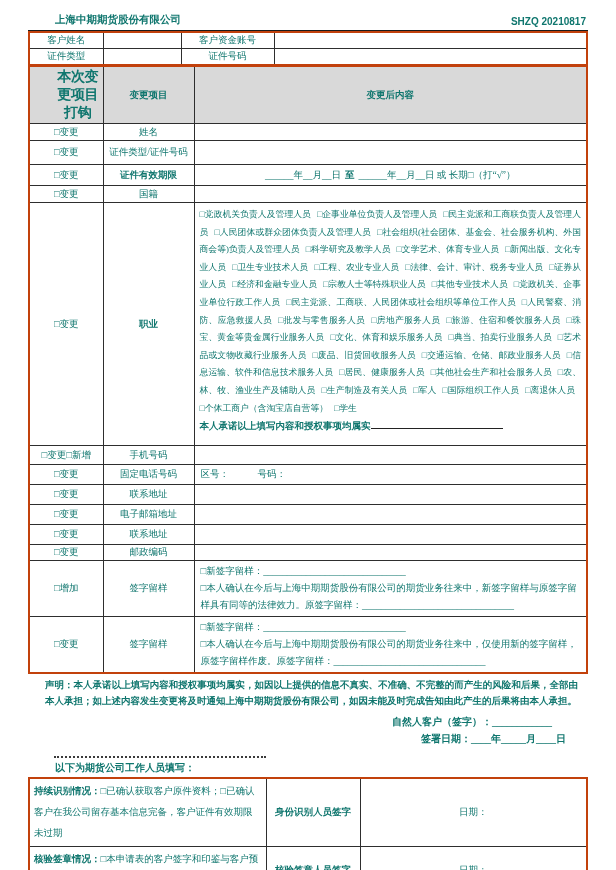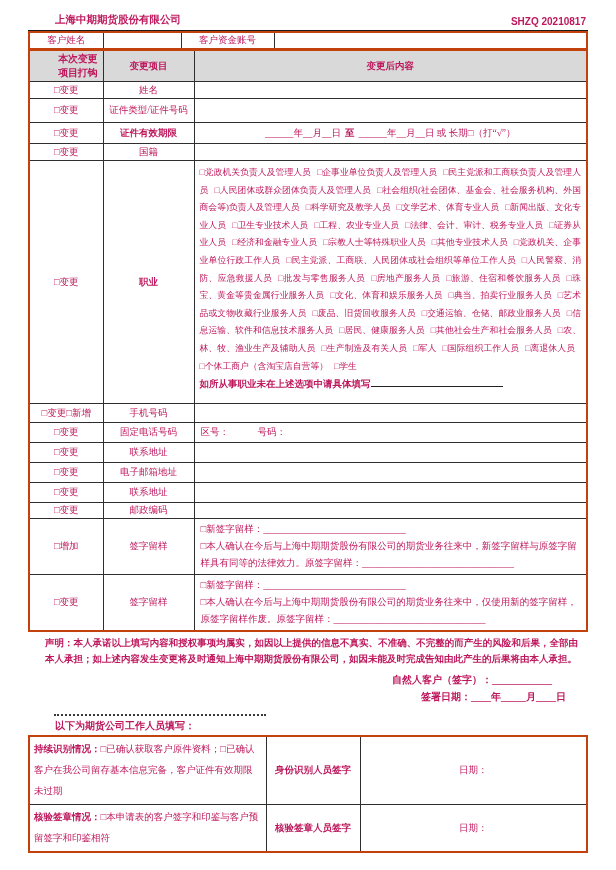--- a/index.html
+++ b/index.html
@@ -1,18 +1,18 @@
 <!DOCTYPE html>
 <html><head>
 <meta charset="utf-8">
 <style>
   html,body{margin:0;padding:0;background:#fff;}
   .page{
     width:616px;height:870px;box-sizing:border-box;overflow:hidden;
-    background:#fff;color:#be185d;position:relative;
+    background:#fff;color:#0f766e;position:relative;
     padding:13px 28px 0 28px;
     font-family:"Liberation Serif","DejaVu Serif",serif;
   }
   .b{font-weight:bold;}
   .c{text-align:center;}
   
   .hdr{display:flex;justify-content:space-between;align-items:flex-end;
        border-bottom:1.5px solid #1a1a1a;padding-bottom:3px;}
   .company{font-weight:bold;font-size:10.5px;padding-left:27px;}
   .doc-code{font-family:"Liberation Sans","DejaVu Sans",sans-serif;font-size:10px;font-weight:bold;padding-right:2px;}
@@ -20,21 +20,21 @@
   .fill{display:inline-block;border-bottom:1px solid #222;height:9px;vertical-align:baseline;}
   .w55{width:55px;} .w145{width:132px;}
   .title{text-align:center;font-size:19.5px;font-weight:bold;margin:2px 0 9px 0;}
   
   table{border-collapse:collapse;table-layout:fixed;width:560px;}
   td{border:1px solid #2e2e2e;font-size:9.5px;padding:1px 3px;vertical-align:middle;
      overflow:hidden;}
   .tbl{border:2px solid #c2410c;}
   .tbl2{margin-top:-1px;}
   .hdr-row td{background:#d9d9d9;font-weight:bold;text-align:center;}
-  .hdr-row .small{font-size:10px;letter-spacing:-0.3px;padding-left:26px;}
+  .hdr-row .small{font-size:14px;letter-spacing:-0.3px;padding-left:26px;}
   .h16{height:16px;} .h17{height:17px;} .h24{height:24px;} .h21{height:21px;}
   .h19{height:19px;} .h20{height:20px;} .h15{height:15px;}
   .item{letter-spacing:0;}
   .validity-seg{margin:0 4px;}
   
   .occ{padding:3px 5px 10px 5px;vertical-align:top;}
   .occ-list{font-size:8.8px;line-height:17.6px;text-align:justify;}
   .occ-option{margin-right:6px;}
   .occ-fill{font-size:9.5px;line-height:18px;font-weight:bold;}
   
@@ -70,20 +70,26 @@
         <col style="width:74px">
         <col style="width:78px">
         <col style="width:93px">
         <col>
       </colgroup>
     <tbody>
         <tr class="h16">
       <td class="c">客户姓名</td>
       <td></td>
       <td class="c">客户资金账号</td>
+      <td></td>
+    </tr>
+    <tr class="h16">
+      <td class="c">证件类型</td>
+      <td></td>
+      <td class="c">证件号码</td>
       <td></td>
     </tr>
   </tbody>
     </table>
 
   <table class="tbl tbl2">
     <colgroup>
         <col style="width:74px">
         <col style="width:91px">
         <col>
@@ -120,21 +126,21 @@
       <td class="c item">国籍</td>
       <td></td>
     </tr>
 
     <tr>
       <td class="c">□变更</td>
       <td class="c item b">职业</td>
       <td class="occ">
         <div class="occ-list"><span class="occ-option">□党政机关负责人及管理人员</span><span class="occ-option">□企事业单位负责人及管理人员</span><span class="occ-option">□民主党派和工商联负责人及管理人员</span><span class="occ-option">□人民团体或群众团体负责人及管理人员</span><span class="occ-option">□社会组织(社会团体、基金会、社会服务机构、外国商会等)负责人及管理人员</span><span class="occ-option">□科学研究及教学人员</span><span class="occ-option">□文学艺术、体育专业人员</span><span class="occ-option">□新闻出版、文化专业人员</span><span class="occ-option">□卫生专业技术人员</span><span class="occ-option">□工程、农业专业人员</span><span class="occ-option">□法律、会计、审计、税务专业人员</span><span class="occ-option">□证券从业人员</span><span class="occ-option">□经济和金融专业人员</span><span class="occ-option">□宗教人士等特殊职业人员</span><span class="occ-option">□其他专业技术人员</span><span class="occ-option">□党政机关、企事业单位行政工作人员</span><span class="occ-option">□民主党派、工商联、人民团体或社会组织等单位工作人员</span><span class="occ-option">□人民警察、消防、应急救援人员</span><span class="occ-option">□批发与零售服务人员</span><span class="occ-option">□房地产服务人员</span><span class="occ-option">□旅游、住宿和餐饮服务人员</span><span class="occ-option">□珠宝、黄金等贵金属行业服务人员</span><span class="occ-option">□文化、体育和娱乐服务人员</span><span class="occ-option">□典当、拍卖行业服务人员</span><span class="occ-option">□艺术品或文物收藏行业服务人员</span><span class="occ-option">□废品、旧货回收服务人员</span><span class="occ-option">□交通运输、仓储、邮政业服务人员</span><span class="occ-option">□信息运输、软件和信息技术服务人员</span><span class="occ-option">□居民、健康服务人员</span><span class="occ-option">□其他社会生产和社会服务人员</span><span class="occ-option">□农、林、牧、渔业生产及辅助人员</span><span class="occ-option">□生产制造及有关人员</span><span class="occ-option">□军人</span><span class="occ-option">□国际组织工作人员</span><span class="occ-option">□离退休人员</span><span class="occ-option">□个体工商户（含淘宝店自营等）</span><span class="occ-option">□学生</span></div>
         <div class="occ-fill">
-          <span>如所从事职业未在上述选项中请具体填写</span><span class="fill w145"></span>
+          <span>本人承诺以上填写内容和授权事项均属实</span><span class="fill w145"></span>
         </div>
       </td>
     </tr>
 
     <tr class="h19">
       <td class="c">□变更□新增</td>
       <td class="c item">手机号码</td>
       <td></td>
     </tr>
 

